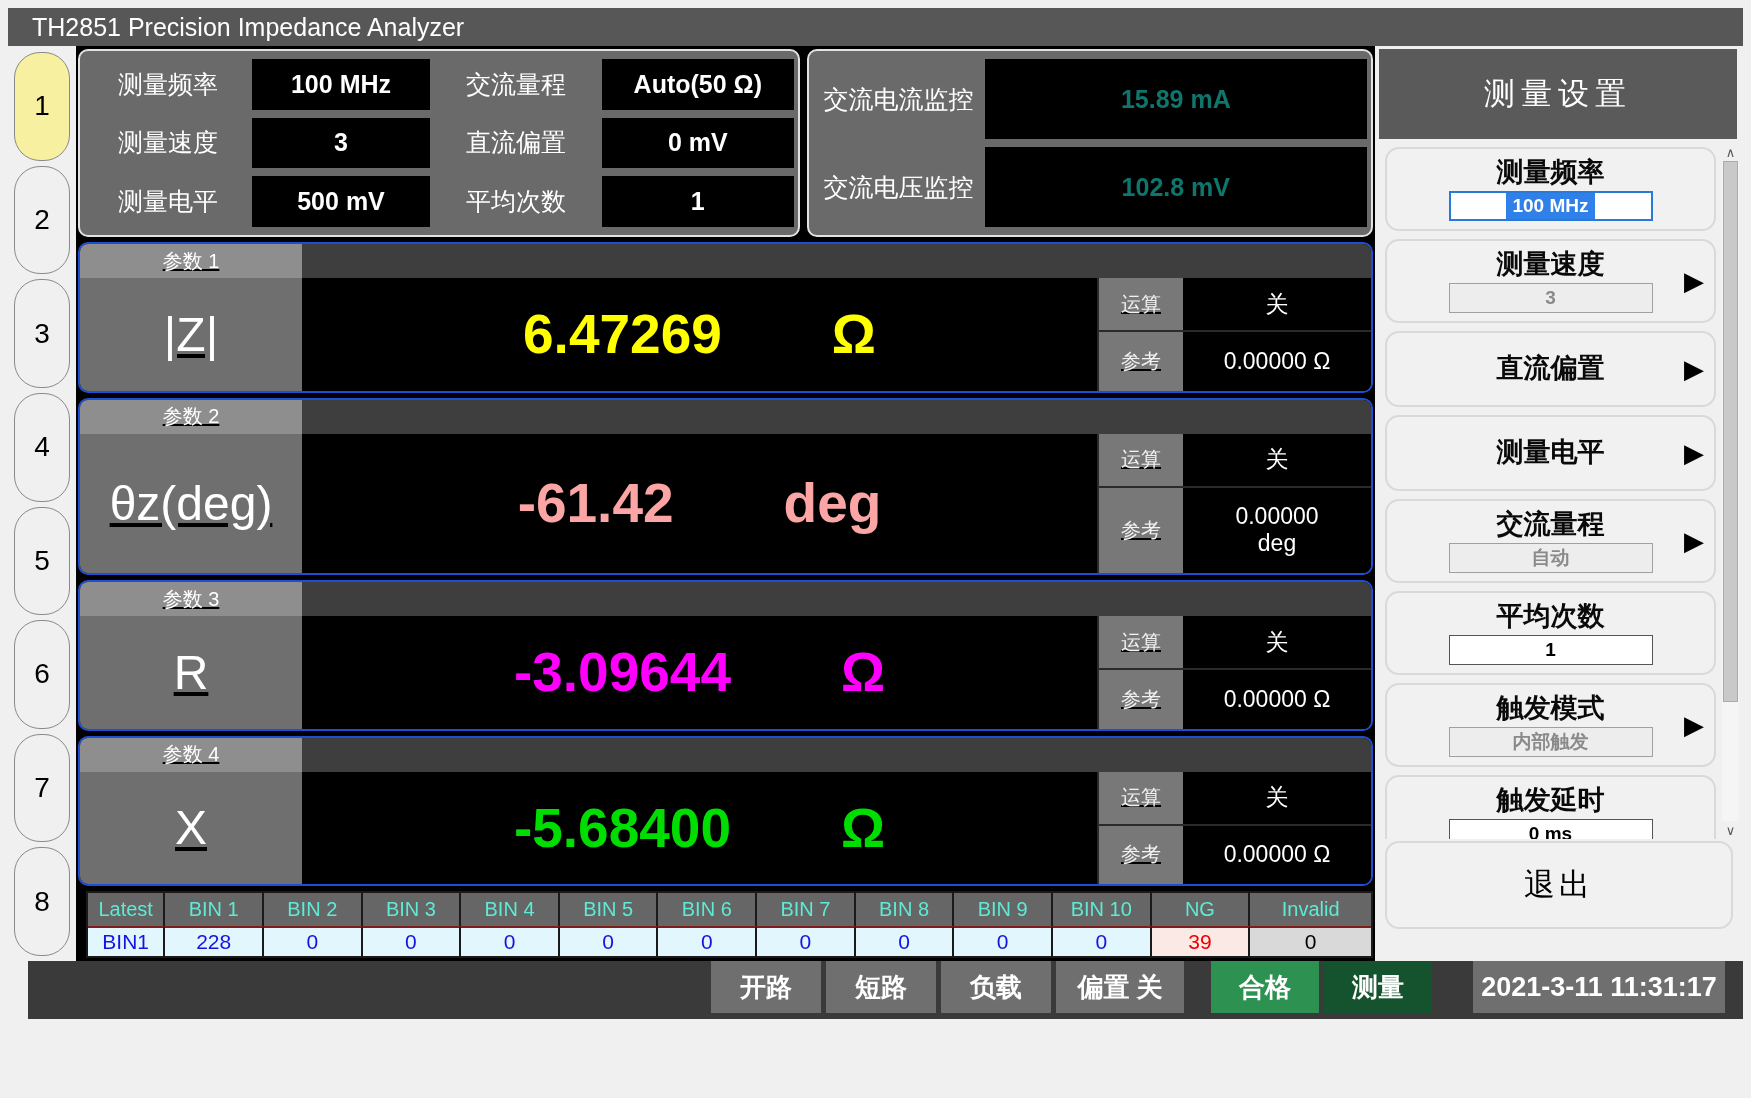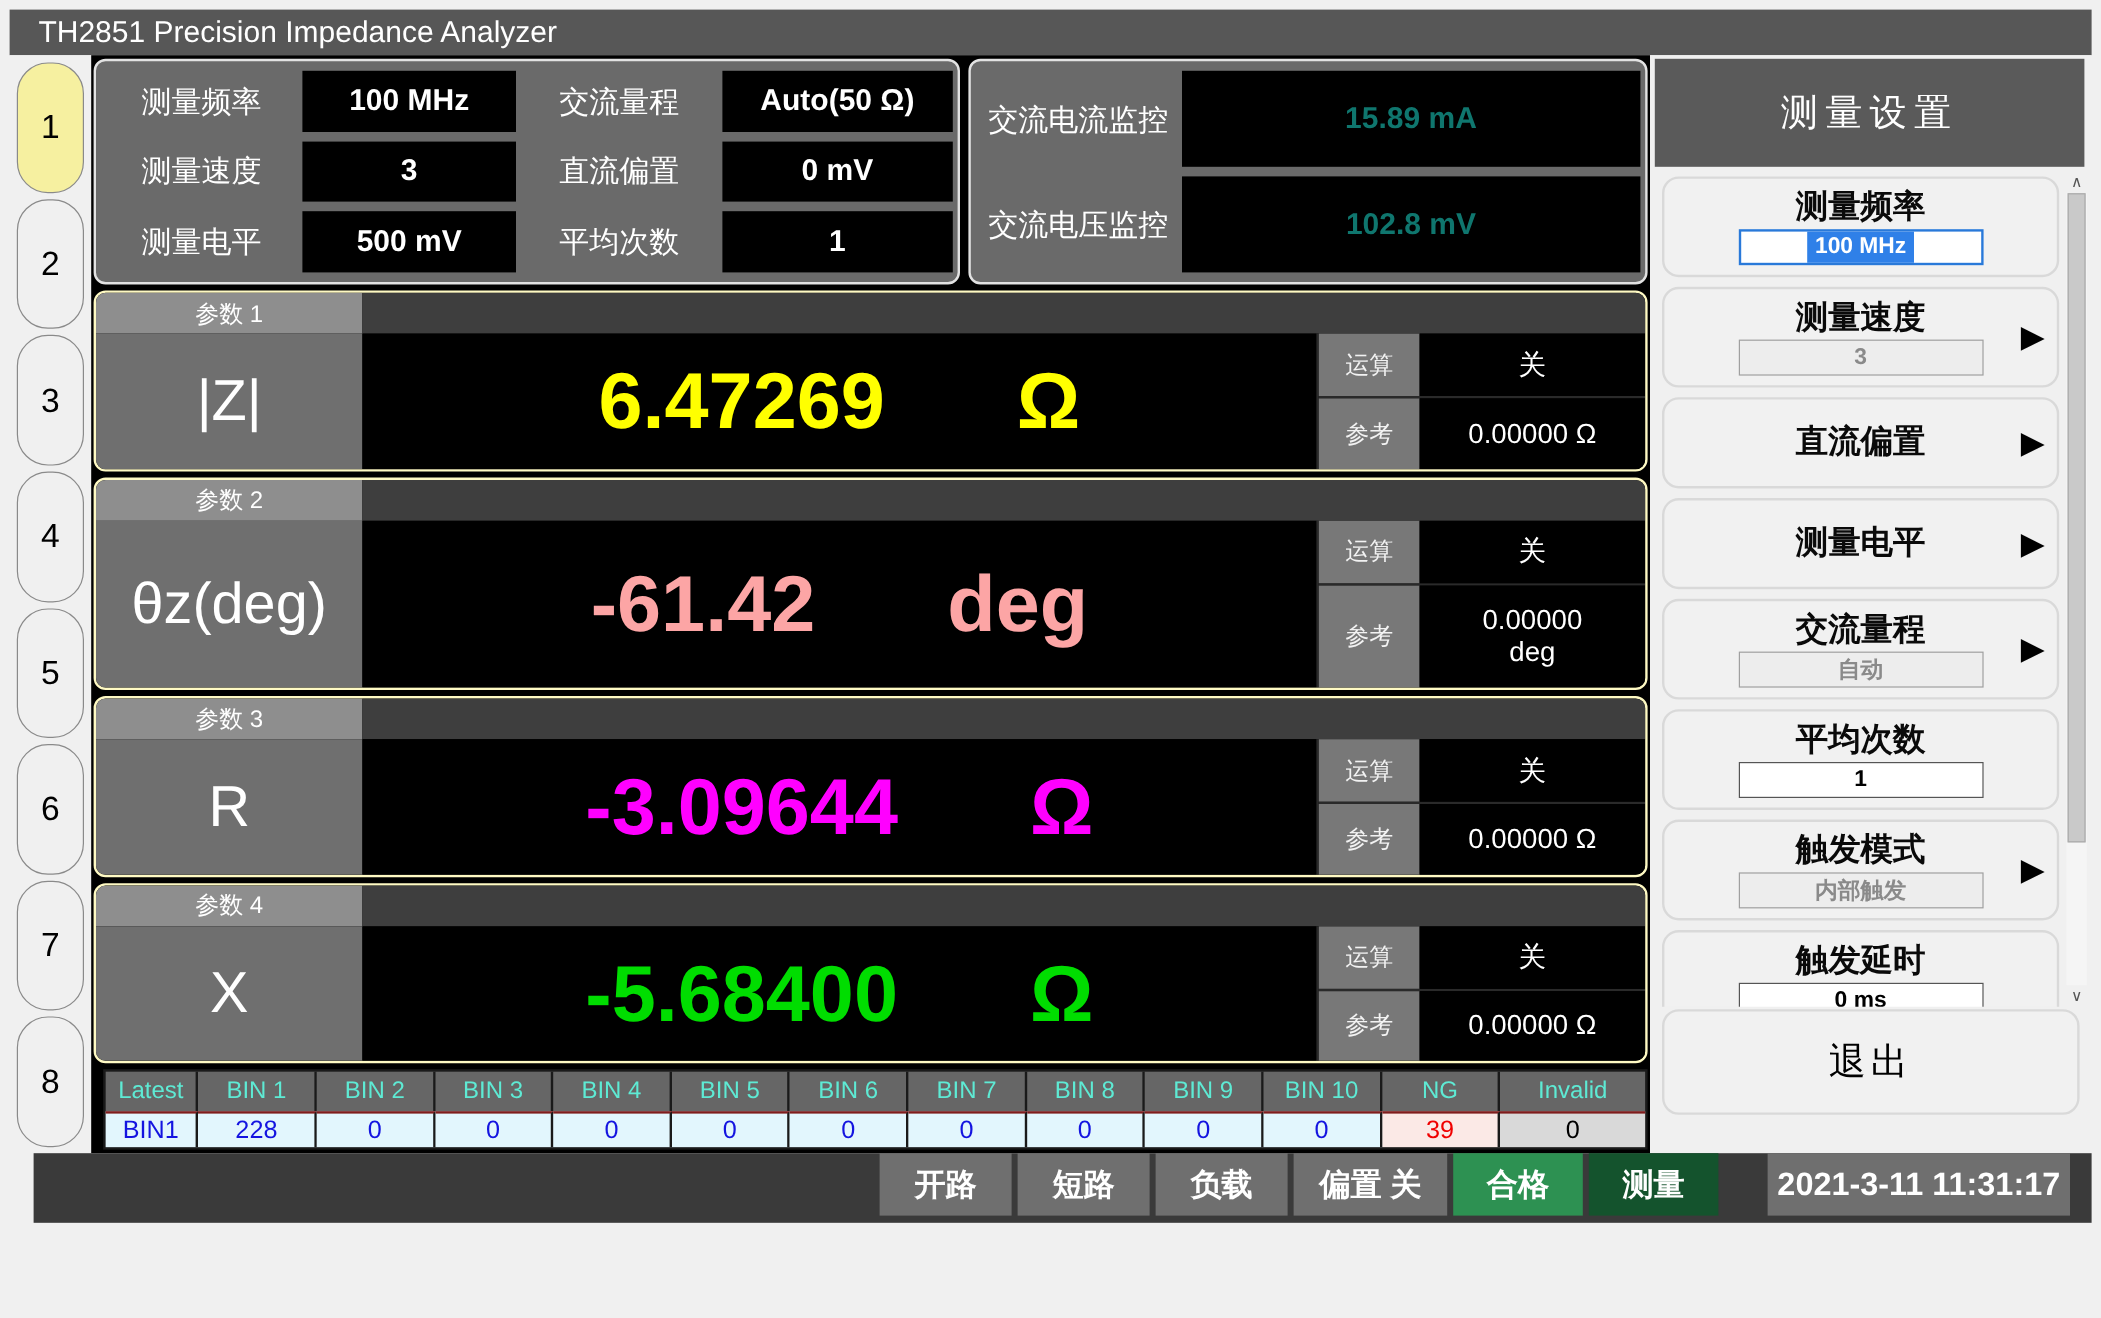--- a/index.html
+++ b/index.html
@@ -23,27 +23,27 @@
   .panel { border:2px solid #e2e2e2; border-radius:10px; background:#6a6a6a; overflow:hidden; }
   .settingsrow { height:188px; display:flex; gap:7px; }
   .settings { flex:1.28; padding:8px 4px; display:grid; grid-template-columns:168px 178px 172px 1fr; grid-template-rows:1fr 1fr 1fr; row-gap:8px; }
   .settings .lbl { color:#fff; font-size:25px; display:flex; align-items:center; justify-content:center; }
   .settings .val { background:#000; color:#fff; font-size:25px; font-weight:bold; display:flex; align-items:center; justify-content:center; }
   .monitor { flex:1; padding:8px 4px; display:grid; grid-template-columns:172px 1fr; grid-template-rows:1fr 1fr; row-gap:8px; }
   .monitor .lbl { color:#fff; font-size:25px; display:flex; align-items:center; justify-content:center; }
   .monitor .val { background:#000; color:#0f766e; font-size:25px; font-weight:bold; display:flex; align-items:center; justify-content:center; }
 
   
-  .param { flex:1 1 auto; margin-top:5px; border:2px solid #fef9c3; border-radius:10px; background:#000; display:flex; flex-direction:column; overflow:hidden; }
+  .param { flex:1 1 auto; margin-top:5px; border:2px solid #1d4ed8; border-radius:10px; background:#000; display:flex; flex-direction:column; overflow:hidden;text-decoration:underline; }
   .param-head { height:34px; display:flex; flex:0 0 auto; }
   .param-head .tag { width:222px; background:#8e8e8e; color:#fff; font-size:20px; display:flex; align-items:center; justify-content:center; }
   .param-head .rest { flex:1; background:#3e3e3e; }
   .param-body { flex:1; display:flex; min-height:0; }
   .param-name { width:222px; background:#6f6f6f; color:#fff; font-size:48px; display:flex; align-items:center; justify-content:center; }
-  .param-val { flex:1; background:#000; display:flex; align-items:center; justify-content:center; gap:110px; font-size:66px; font-weight:bold; }
+  .param-val { flex:1; background:#000; display:flex; align-items:center; justify-content:center; gap:110px; font-size:55px; font-weight:bold; }
   .param-right { width:274px; display:flex; flex-direction:column; border-left:2px solid #2a2a2a; }
   .op-row { height:54px; display:flex; flex:0 0 auto; border-bottom:2px solid #2a2a2a; }
   .ref-row { flex:1; display:flex; }
   .param-right .plbl { width:84px; background:#787878; color:#f2f2f2; font-size:20px; display:flex; align-items:center; justify-content:center; }
   .param-right .pval { flex:1; background:#000; color:#fff; font-size:23px; display:flex; align-items:center; justify-content:center; text-align:center; white-space:pre-line; }
 
   
   .bintable { margin:5px 0 3px 8px; display:flex; flex-direction:column; border:2px solid #1a1a1a; }
   .bin-row { display:flex; }
   .bin-cell { border-right:2px solid #1a1a1a; display:flex; align-items:center; justify-content:center; }
@@ -74,21 +74,21 @@
   .scrollbar { width:17px; background:#f0f0f0; display:flex; flex-direction:column; align-items:center; flex:0 0 auto; }
   .sb-btn { height:18px; width:17px; color:#555; font-size:13px; display:flex; align-items:center; justify-content:center; }
   .sb-track { flex:1; width:17px; position:relative; background:#f5f5f5; }
   .sb-thumb { position:absolute; top:0; left:1px; width:15px; height:82%; background:#c9c9c9; border:1px solid #ababab; }
 
   
   .bottombar { height:58px; margin-left:20px; background:#3a3a3a; display:flex; align-items:flex-start; justify-content:flex-end; padding-right:18px; gap:5px; flex:0 0 auto;font-weight:bold; }
   .bbtn { height:52px; display:flex; align-items:center; justify-content:center; color:#fff; font-size:26px; }
   .bbtn.gray { background:#6f6f6f; width:110px; }
   .bbtn.wide { width:128px; }
-  .bbtn.green { background:#2d9152; width:108px; }
+  .bbtn.green { background:#2d9152; width:108px;margin-left:22px; }
   .bbtn.blue { background:#14532d; width:108px; }
   .clock { height:52px; background:#6f6f6f; color:#fff; font-size:27px; display:flex; align-items:center; justify-content:center; width:252px; margin-left:36px; }
 </style>
 </head>
 <body>
 
 <div id="window">
 
   <div class="titlebar">
     <span>TH2851 Precision Impedance Analyzer</span>

